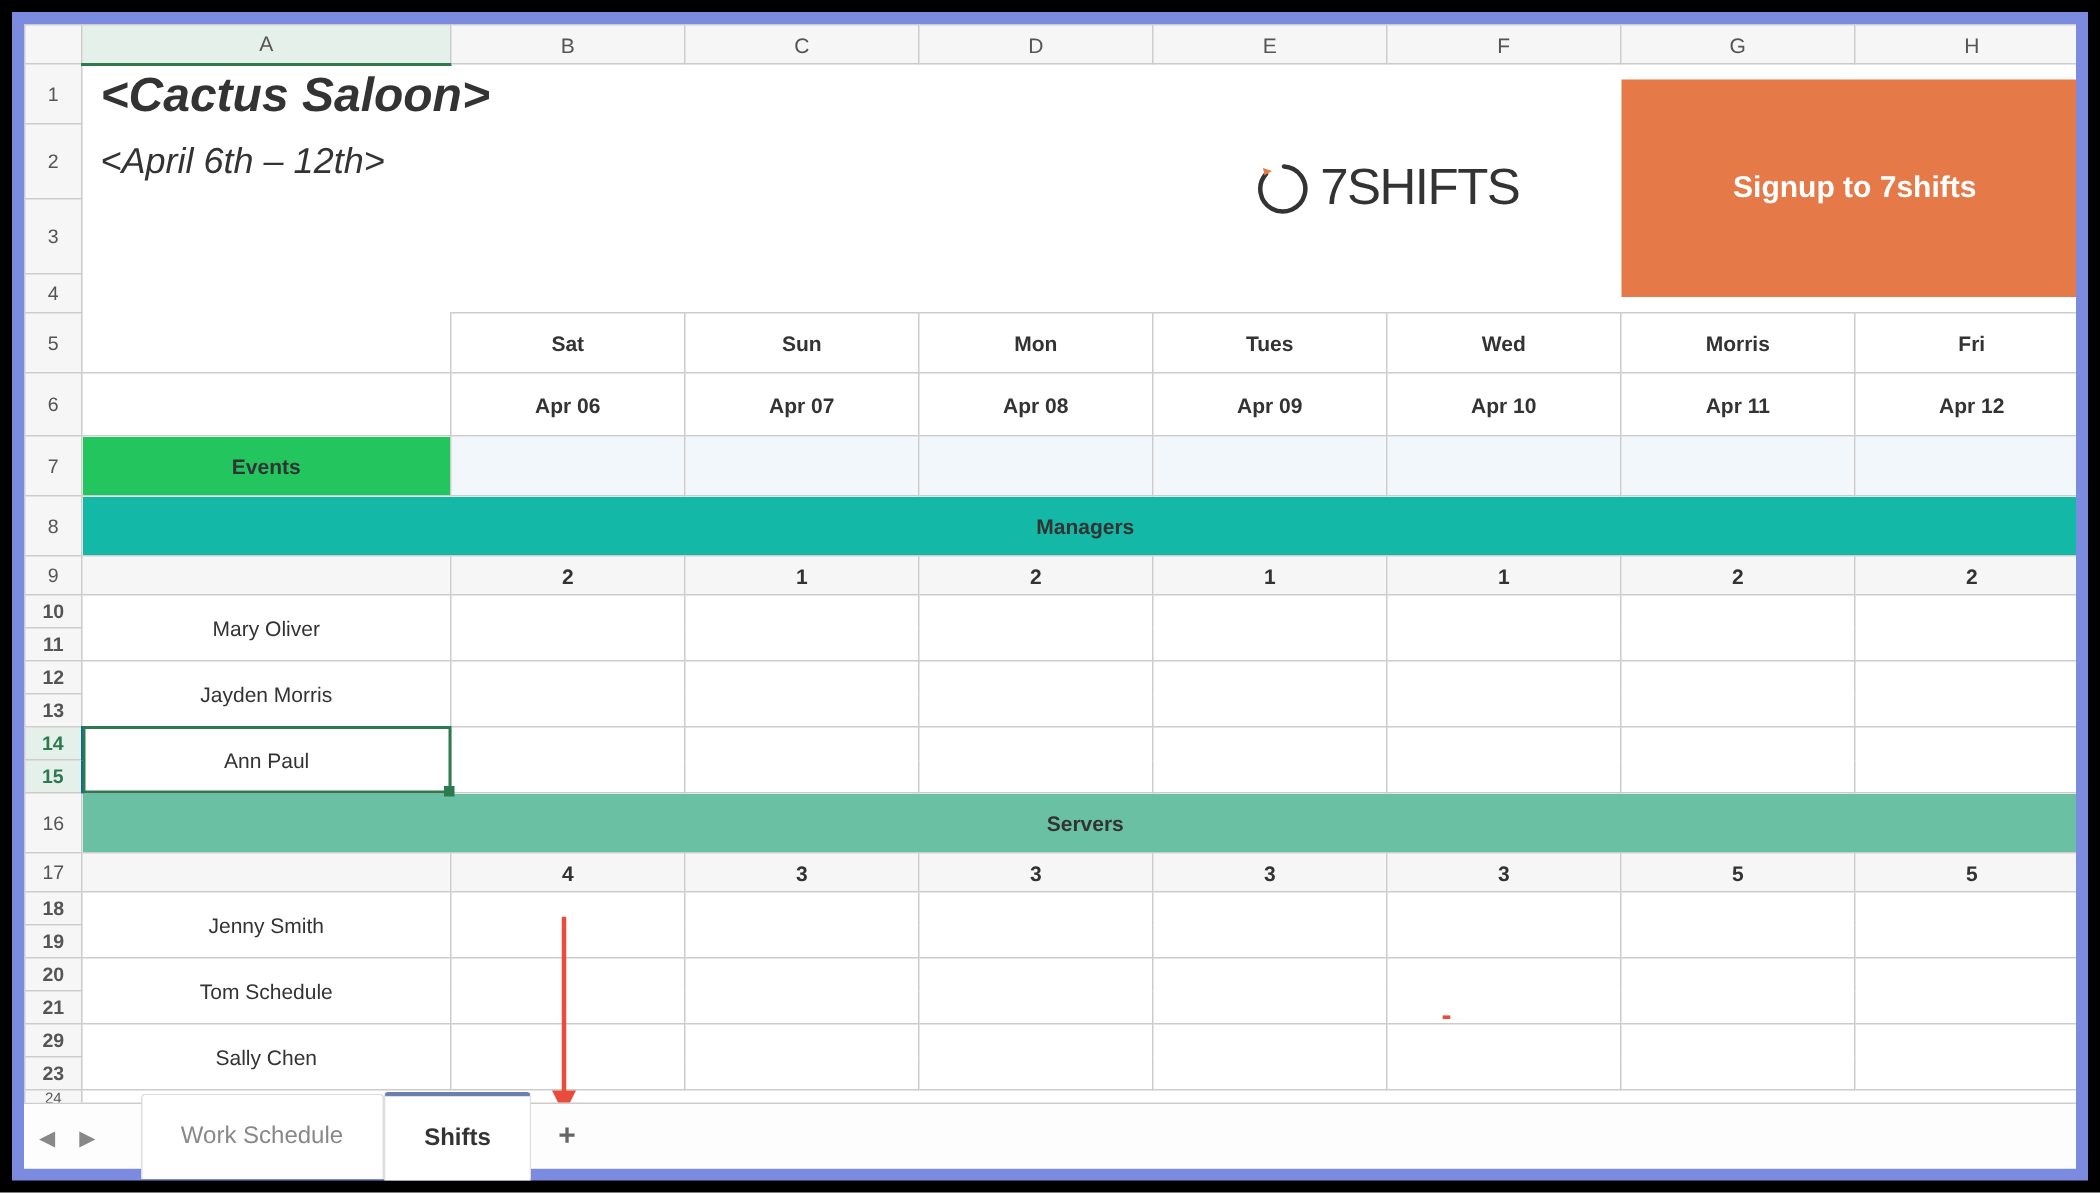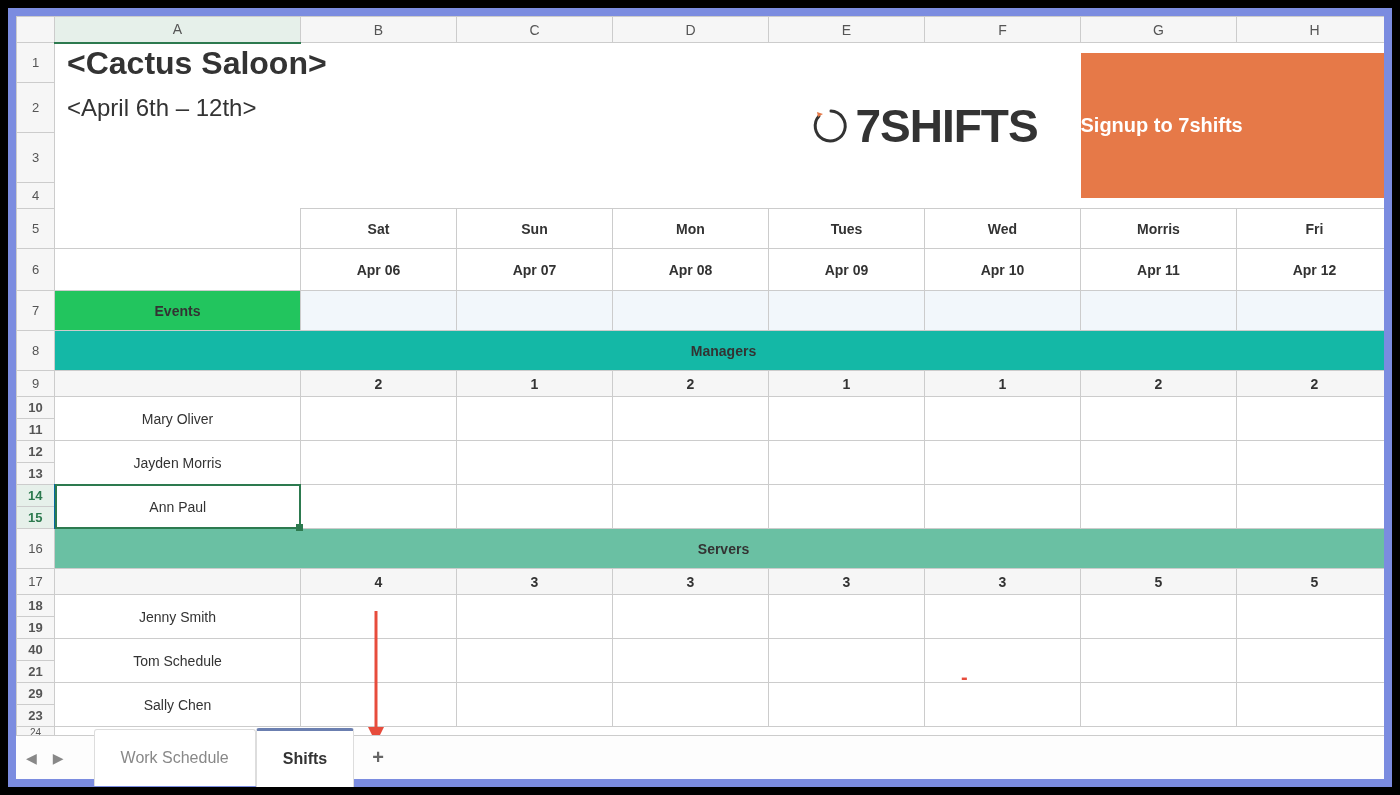--- a/index.html
+++ b/index.html
@@ -71,52 +71,53 @@
     height: 26px;
     font-size: 14px;
     color: #333;
     padding: 0 6px;
     text-align: center;
     position: relative;
   }
   .title-cell {
     text-align: left !important;
     padding-left: 12px !important;
+    font-style: italic;
   }
   .title-text {
     font-size: 32px;
     font-weight: 700;
     color: #333;
   }
   .subtitle-text {
     font-size: 24px;
     color: #333;
     font-weight: 400;
   }
   .logo-container {
     display: flex;
     align-items: center;
     justify-content: center;
     gap: 4px;
     height: 100%;
   }
   .logo-text {
-    font-size: 46px;
-    font-weight: 700;
+    font-size: 34px;
+    font-weight: 400;
     letter-spacing: -1px;
     color: #333;
   }
   .signup-btn {
     background: #e67948;
     color: #fff;
     font-size: 20px;
     font-weight: 600;
     display: flex;
     align-items: center;
-    justify-content: flex-start;
+    justify-content: center;
     height: 100%;
     cursor: pointer;
   }
   .day-header {
     font-weight: 700;
     font-size: 17px;
     color: #333;
     background: #fff;
     height: 40px !important;
   }
@@ -430,21 +431,21 @@
           <td class="cell tall" rowspan="2"></td>
           <td class="cell tall" rowspan="2"></td>
           <td class="cell tall" rowspan="2"></td>
           <td class="cell tall" rowspan="2"></td>
         </tr>
         <tr>
               <td class="row-header short">19</td>
             </tr>
 
         <tr>
-          <td class="row-header short">40</td>
+          <td class="row-header short">20</td>
           <td class="cell name-cell tall" rowspan="2">Tom Schedule</td>
           <td class="cell tall" rowspan="2"></td>
           <td class="cell tall" rowspan="2"></td>
           <td class="cell tall" rowspan="2"></td>
           <td class="cell tall" rowspan="2"></td>
           <td class="cell tall" rowspan="2"></td>
           <td class="cell tall" rowspan="2"></td>
           <td class="cell tall" rowspan="2"></td>
         </tr>
         <tr>

